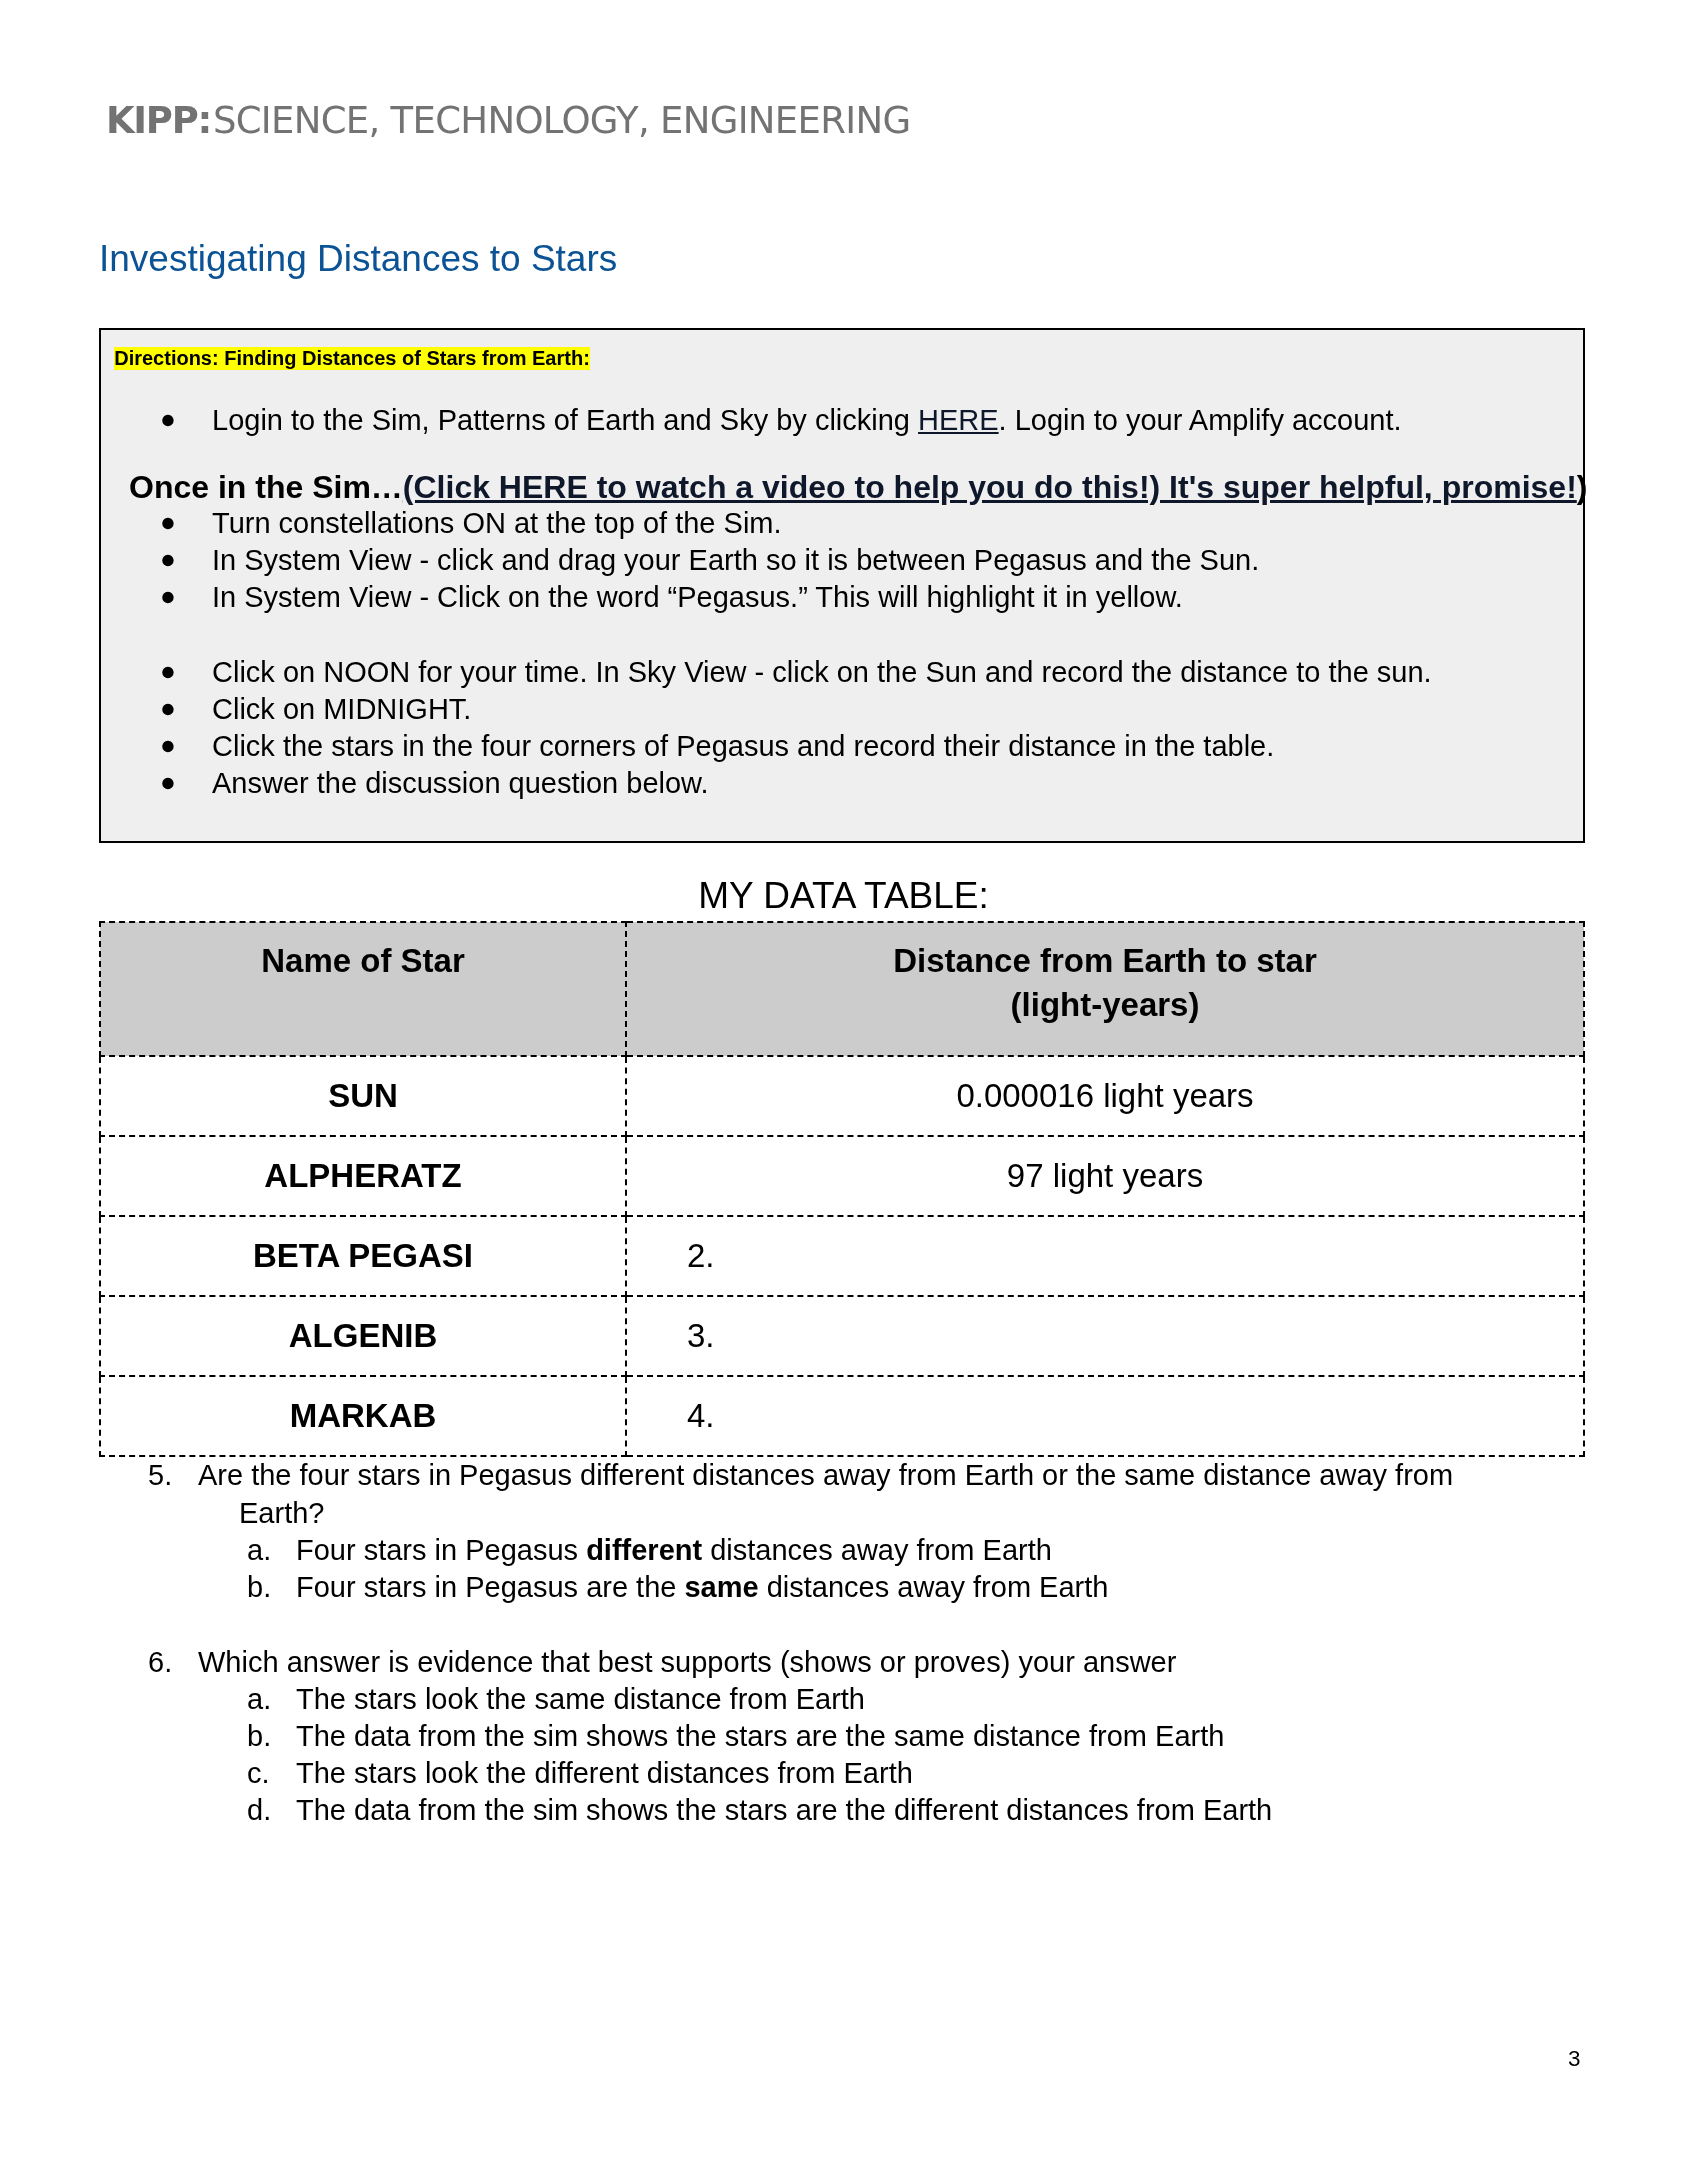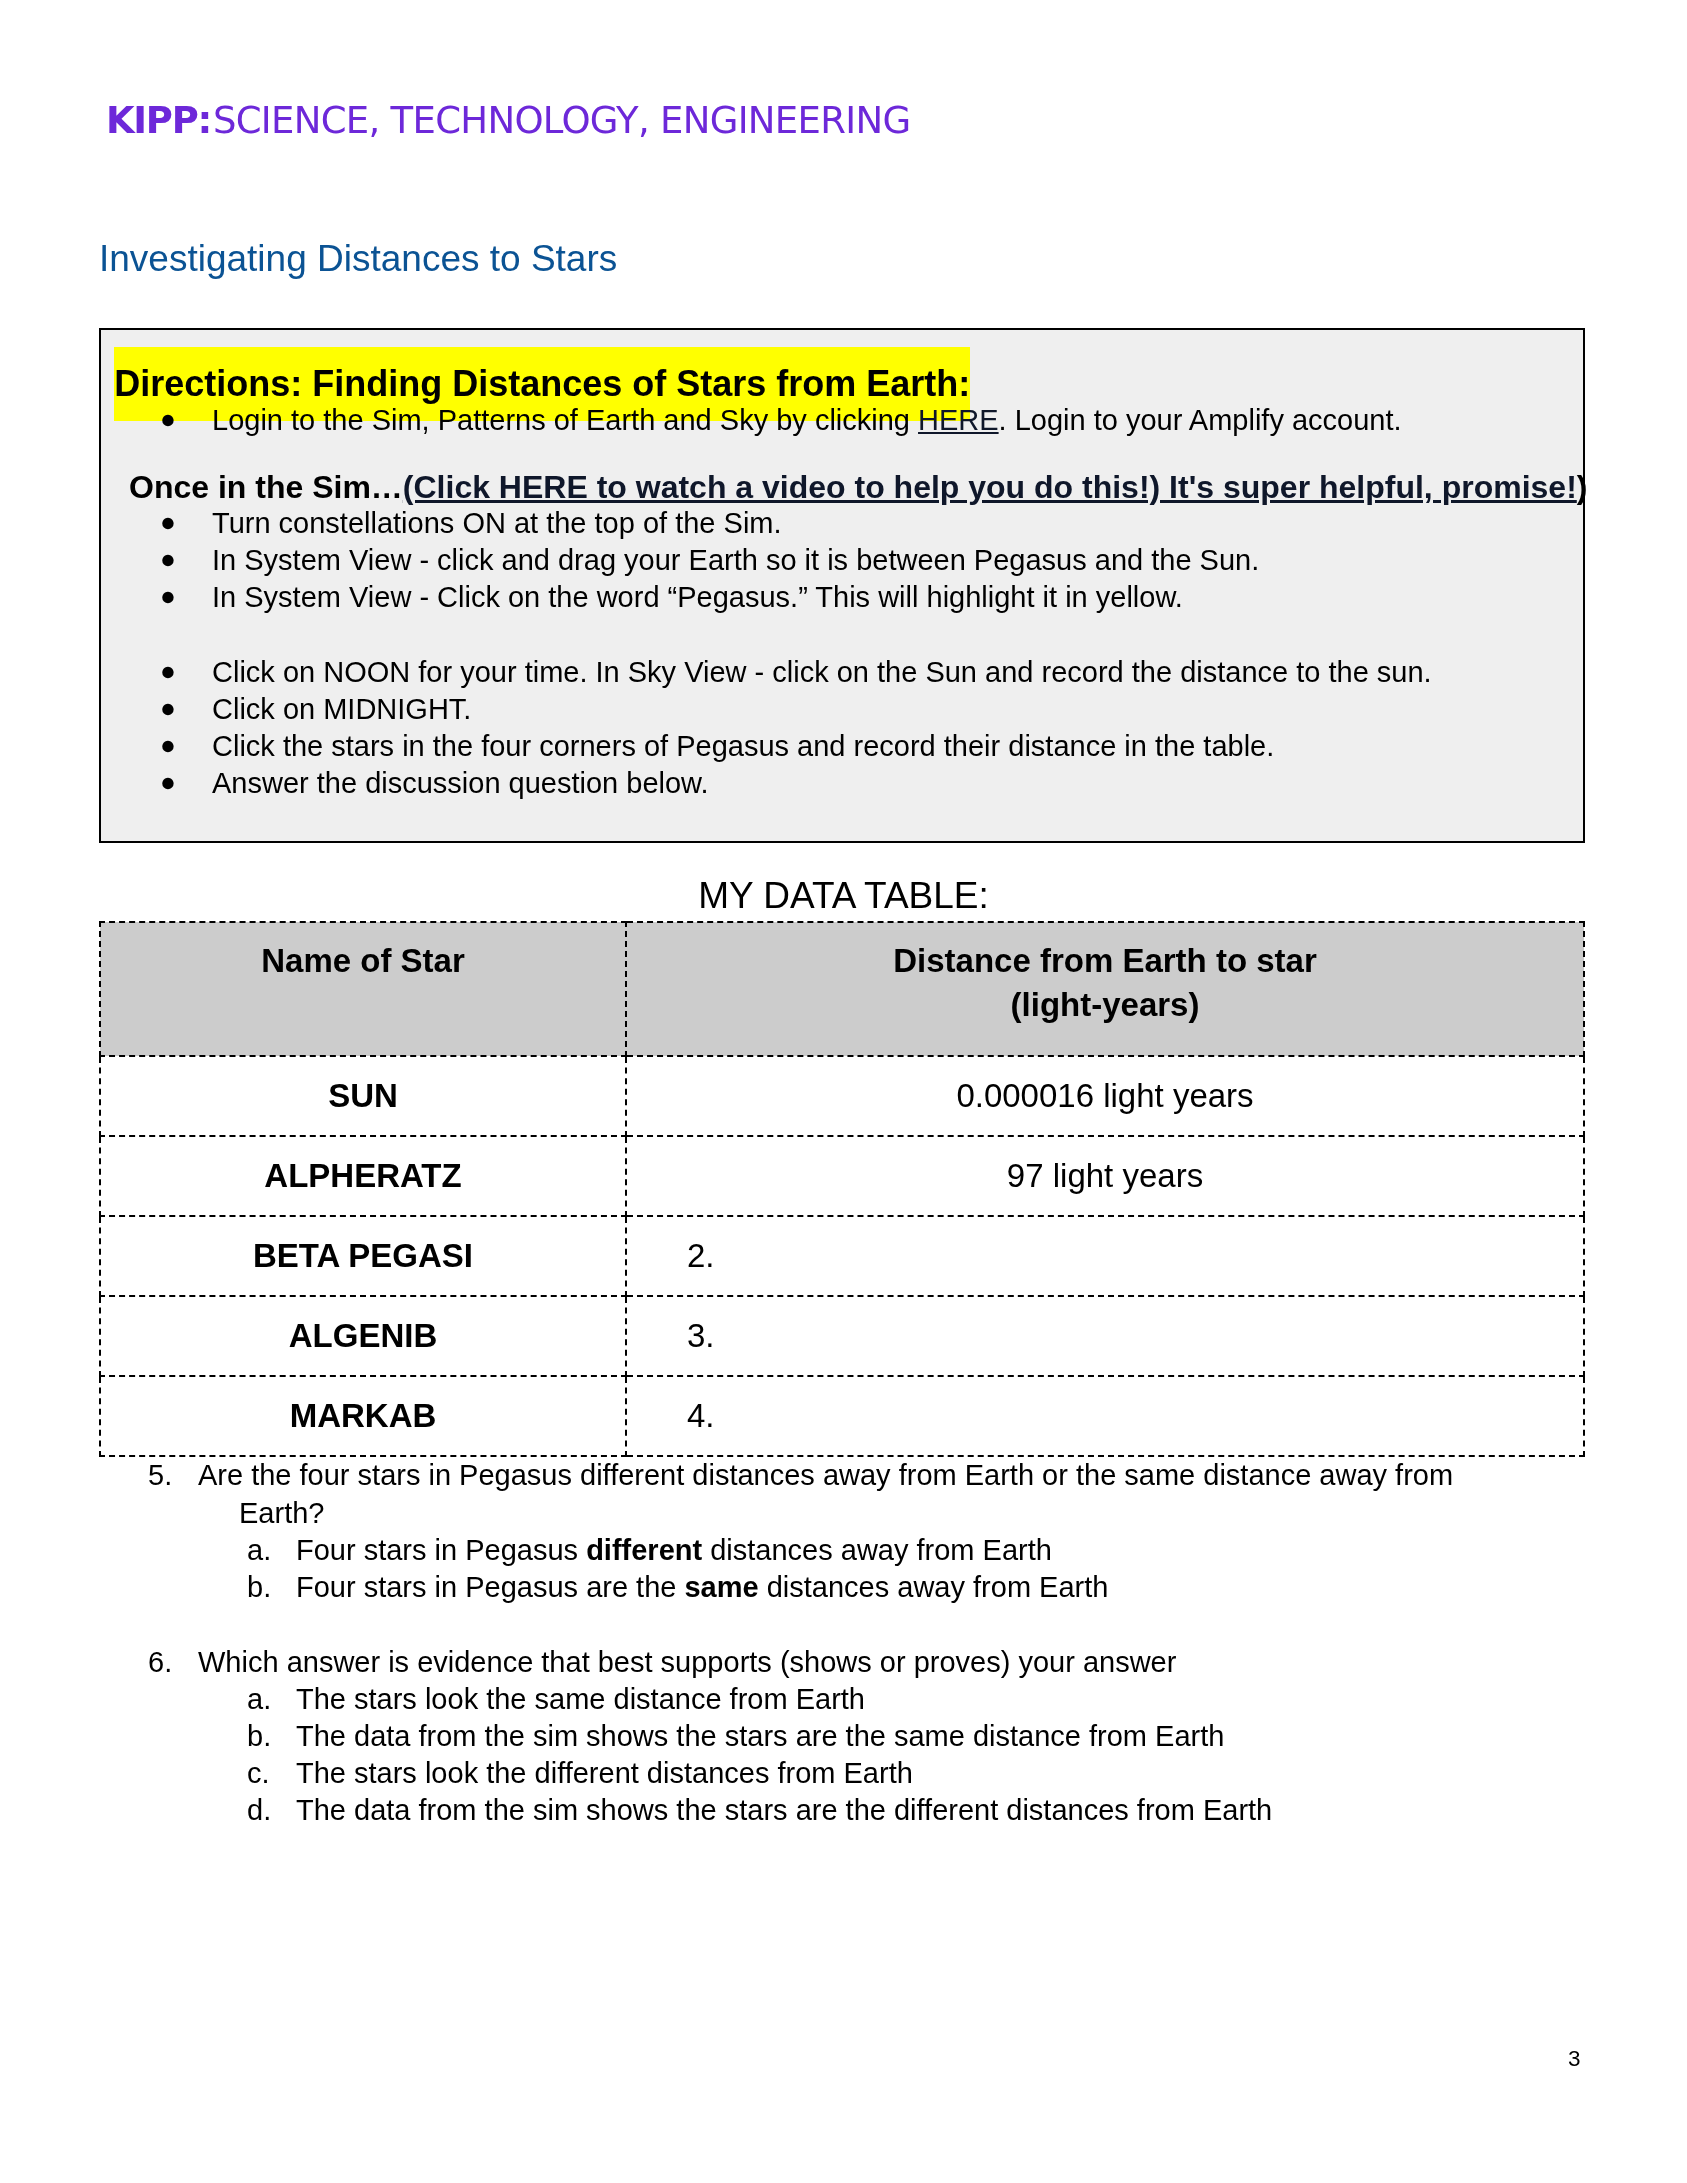--- a/index.html
+++ b/index.html
@@ -2,36 +2,36 @@
 <html style="font-size:10.6px"><head>
 <meta charset="utf-8">
 <style>
   html, body { margin: 0; padding: 0; background: #ffffff; }
   body {
     width: 1687px; height: 2183px; position: relative; overflow: hidden;
     font-family: "Liberation Sans", sans-serif; color: #000;
   }
   .header-logo {
     position: absolute; left: 106px; top: 99px;
-    font-family: "DejaVu Sans", sans-serif; font-size: 37px; color: #6d28d9;
+    font-family: "DejaVu Sans", sans-serif; font-size: 37px; color: #737373;
     letter-spacing: -0.7px; white-space: nowrap;
   }
   .header-logo .kipp { font-weight: bold; letter-spacing: -1.3px; }
   .header-logo .colon { font-weight: bold; margin-right: 1.3px; }
   .page-title {
     position: absolute; left: 99px; top: 238px;
     font-size: 37px; font-weight: normal; color: #0b5394; white-space: nowrap;
   }
   .directions-box {
     position: absolute; left: 99px; top: 328px; width: 1486px; height: 515px;
     background: #efefef; border: 2.6px solid #000; box-sizing: border-box;
   }
   .dir-heading {
     position: absolute; left: 13.2px; top: 17px;
-    font-size: 36px; font-weight: bold; background: #ffff00; padding: 16px 0; white-space: nowrap;
+    font-size: 20px; font-weight: bold; background: #ffff00; padding: 0 0; white-space: nowrap;
   }
   .bullet-line {
     position: absolute; font-size: 29px; white-space: nowrap;
   }
   .bullet-line .dot {
     position: absolute; left: -52px; top: 0; font-size: 26.5px;
   }
   .link { color: #0f172a; text-decoration: underline; text-align: center; }
   .once-line {
     position: absolute; left: 28px; top: 139px; font-size: 32px; font-weight: bold; white-space: nowrap;

